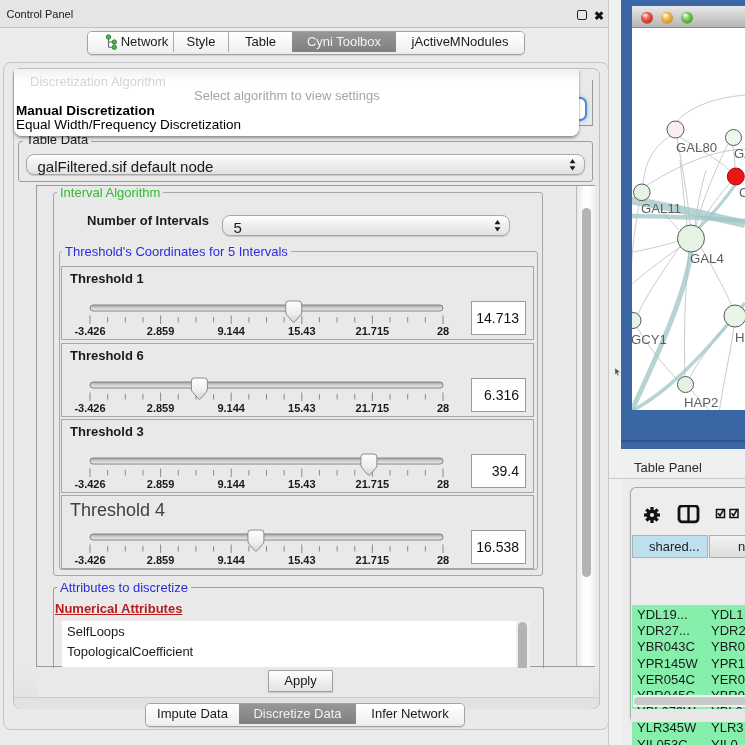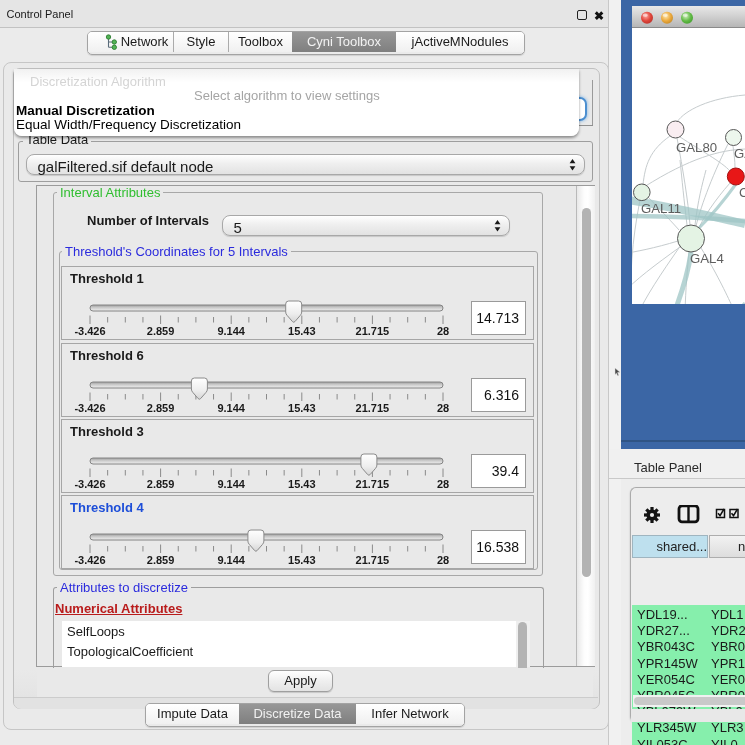--- a/index.html
+++ b/index.html
@@ -32,21 +32,21 @@
   <div class="abs" style="left:6.5px;top:8px;font-size:11px;color:#1A1A1A;">Control Panel</div>
   <div class="abs" style="left:577px;top:10px;width:8px;height:8px;border:1.7px solid #222;border-radius:2px;"></div>
   <div class="abs" style="left:594px;top:9px;font-size:12px;font-weight:bold;color:#111;">✖</div>
 
   <div class="abs" style="left:87px;top:31px;height:22px;border:1px solid #A3A3A3;border-radius:5px;overflow:hidden;white-space:nowrap;box-shadow:0 1px 1px rgba(0,0,0,0.12);">
     <div class="seg" style="padding-left:12px;width:73px;"><svg width="13" height="17" style="vertical-align:-3.5px;margin-right:3px;" viewBox="0 0 13 17">
       <path d="M3.5 4 L3.5 14.3 M3.5 9 L9.3 9 M3.5 14.3 L9.3 14.3" stroke="#5A6B7A" stroke-width="1.1" fill="none"></path>
       <circle cx="3.5" cy="4" r="2.2" fill="#52B455" stroke="#2E7D32" stroke-width="0.9"></circle>
       <circle cx="9.3" cy="9" r="2.2" fill="#52B455" stroke="#2E7D32" stroke-width="0.9"></circle>
       <circle cx="9.3" cy="14.3" r="2.2" fill="#52B455" stroke="#2E7D32" stroke-width="0.9"></circle>
-    </svg>Network</div><div class="sep"></div><div class="seg" style="width:54px;">Style</div><div class="sep"></div><div class="seg" style="width:63px;">Toolbox</div><div class="seg sel" style="width:104px;">Cyni Toolbox</div><div class="seg" style="width:128px;">jActiveMNodules</div>
+    </svg>Network</div><div class="sep"></div><div class="seg" style="width:54px;">Style</div><div class="sep"></div><div class="seg" style="width:63px;">Table</div><div class="seg sel" style="width:104px;">Cyni Toolbox</div><div class="seg" style="width:128px;">jActiveMNodules</div>
   </div>
 
   <div class="abs" style="left:3px;top:62px;width:604px;height:666px;background:#EAEAEA;border:1px solid #C6C6C6;border-radius:8px;"></div>
 
   <div class="abs" style="left:13px;top:68px;width:585px;height:639px;background:linear-gradient(#E9E9E9 94%,#E2E2E2);border:1px solid #C0C0C0;border-radius:7px;"></div>
 
   <div class="grp" style="left:18px;top:141px;width:573px;height:39px;"></div>
   <div class="grptitle" style="left:23px;top:133px;color:#1A1A1A;">Table Data</div>
 
   <div class="combo" style="left:26px;top:154px;width:557px;height:19px;">
@@ -56,21 +56,21 @@
         <path d="M3.5 11.5 L6.4 7.3 L0.6 7.3 Z" fill="#1A1A1A"></path>
     </svg>
   </div>
 
   <div class="abs" style="left:36px;top:185px;width:557px;height:480px;border:1px solid #9B9B9B;background:#E9E9E9;"></div>
 
   <div class="abs" style="left:576px;top:186px;width:18px;height:480px;background:linear-gradient(90deg,#E8E8E8,#FDFDFD 40%,#FFFFFF 60%,#F0F0F0);border-left:1px solid #B9B9B9;"></div>
   <div class="abs" style="left:582px;top:208px;width:9px;height:369px;background:#B3B3B3;border-radius:4.5px;"></div>
 
   <div class="grp" style="left:53px;top:192px;width:488px;height:382px;border-color:#A8A8A8;"></div>
-  <div class="grptitle" style="left:57px;top:186px;color:#2FBE2F;">Interval Attributes</div>
+  <div class="grptitle" style="left:57px;top:186px;color:#2FBE2F;">Interval Algorithm</div>
 
   <div class="abs" style="left:87px;top:213px;font-size:13px;font-weight:bold;color:#1A1A1A;">Number of Intervals</div>
   <div class="combo" style="left:222px;top:215px;width:286px;height:19px;">
     <span class="txt">5</span>
     <svg class="arrows" style="right:7px;top:4px;" width="7" height="12" viewBox="0 0 7 12">
       <path d="M3.5 0 L6.4 4.2 L0.6 4.2 Z" fill="#1A1A1A"></path>
         <path d="M3.5 11.5 L6.4 7.3 L0.6 7.3 Z" fill="#1A1A1A"></path>
     </svg>
   </div>
 
@@ -213,21 +213,21 @@
           <text x="98.6" y="67.5" text-anchor="middle" font-size="11" font-weight="bold" fill="#1A1A1A">2.859</text>
           <text x="169.2" y="67.5" text-anchor="middle" font-size="11" font-weight="bold" fill="#1A1A1A">9.144</text>
           <text x="239.79999999999998" y="67.5" text-anchor="middle" font-size="11" font-weight="bold" fill="#1A1A1A">15.43</text>
           <text x="310.4" y="67.5" text-anchor="middle" font-size="11" font-weight="bold" fill="#1A1A1A">21.715</text>
           <text x="381" y="67.5" text-anchor="middle" font-size="11" font-weight="bold" fill="#1A1A1A">28</text>
       <path d="M298.9,37 q0,-3 3,-3 h10 q3,0 3,3 v8 q0,2 -1.5,3.5 l-5.2,6 q-1.3,1.5 -2.6,0 l-5.2,-6 q-1.5,-1.5 -1.5,-3.5 Z" fill="url(#th2)" stroke="#8A8A8A" stroke-width="1"></path>
     </svg>
     <div class="valbox">39.4</div>
   </div>
       <div class="thrbox" style="top:495px;">
-    <div style="position:absolute;left:8px;top:4px;font-size:13px;font-weight:bold;color:#1d4ed8;">Threshold 4</div>
+    <div style="position:absolute;left:8px;top:4px;font-size:18px;font-weight:normal;color:#404040;">Threshold 4</div>
     <svg width="470" height="73" style="position:absolute;left:0;top:0;" viewBox="0 0 470 73">
       <defs>
         <linearGradient id="tg3" x1="0" y1="0" x2="0" y2="1">
           <stop offset="0" stop-color="#9E9E9E"></stop>
               <stop offset="0.45" stop-color="#CCCCCC"></stop>
               <stop offset="1" stop-color="#F0F0F0"></stop>
         </linearGradient>
         <linearGradient id="th3" x1="0" y1="0" x2="0" y2="1">
           <stop offset="0" stop-color="#FFFFFF"></stop>
               <stop offset="0.6" stop-color="#EDEDED"></stop>
@@ -274,21 +274,21 @@
   <div class="abs" style="left:62px;top:621px;width:454px;height:46px;background:#FFFFFF;overflow:hidden;">
     <div style="position:absolute;left:5px;top:1px;font-size:13px;color:#1A1A1A;line-height:20px;">SelfLoops<br>TopologicalCoefficient<br>BetweennessCentrality</div>
   </div>
   <div class="abs" style="left:516px;top:621px;width:14px;height:46px;background:#EFEFEF;"></div>
   <div class="abs" style="left:518px;top:622px;width:9px;height:60px;background:#B3B3B3;border-radius:4.5px;"></div>
 
   <div class="abs" style="left:37px;top:668px;width:556px;height:39px;background:#E9E9E9;"></div>
 
   <div class="abs" style="left:14px;top:697px;width:584px;height:11px;background:#E2E2E2;border-top:1px solid #CCCCCC;border-radius:0 0 7px 7px;"></div>
 
-  <div class="abs" style="left:268px;top:670px;width:63px;height:20px;border:1px solid #9F9F9F;border-radius:6px;background:linear-gradient(#FFFFFF,#EFEFEF 50%,#E3E3E3);box-shadow:0 1px 1px rgba(0,0,0,0.15);text-align:center;font-size:13px;line-height:20px;color:#1A1A1A;">Apply</div>
+  <div class="abs" style="left:268px;top:670px;width:63px;height:20px;border:1px solid #9F9F9F;border-radius:1px;background:linear-gradient(#FFFFFF,#EFEFEF 50%,#E3E3E3);box-shadow:0 1px 1px rgba(0,0,0,0.15);text-align:center;font-size:13px;line-height:20px;color:#1A1A1A;">Apply</div>
 
   <div class="abs" style="left:145px;top:703px;height:22px;border:1px solid #A3A3A3;border-radius:5px;overflow:hidden;white-space:nowrap;box-shadow:0 1px 1px rgba(0,0,0,0.12);">
     <div class="seg" style="width:93px;">Impute Data</div><div class="seg sel" style="width:117px;">Discretize Data</div><div class="seg" style="width:108px;">Infer Network</div>
   </div>
 
   <div class="abs" style="left:569px;top:97px;width:14px;height:20px;border:2px solid #4C8FD0;border-radius:7px;background:#FFF;box-shadow:0 0 3px 1px #A9CAE8;"></div>
 
   <div class="abs" style="left:592px;top:80px;width:1px;height:46px;background:#9A9A9A;"></div>
   <div class="abs" style="left:579px;top:125px;width:14px;height:1px;background:#8F8F8F;"></div>
 
@@ -323,21 +323,21 @@
         </radialGradient>
     </defs>
     <circle cx="15" cy="11.8" r="6" fill="url(#rg)"></circle>
     <circle cx="35" cy="11.8" r="6" fill="url(#yg)"></circle>
     <circle cx="55" cy="11.8" r="6" fill="url(#gg)"></circle>
     <ellipse cx="13.2" cy="9.2" rx="2.6" ry="1.6" fill="#FFFFFF" opacity="0.55"></ellipse>
     <ellipse cx="33.2" cy="9.2" rx="2.6" ry="1.6" fill="#FFFFFF" opacity="0.55"></ellipse>
     <ellipse cx="53.2" cy="9.2" rx="2.6" ry="1.6" fill="#FFFFFF" opacity="0.55"></ellipse>
   </svg>
 
-  <div class="abs" style="left:632px;top:28px;width:113px;height:276px;background:#FFFFFF;overflow:hidden;">
+  <div class="abs" style="left:632px;top:28px;width:113px;height:382px;background:#FFFFFF;overflow:hidden;">
     <svg width="113" height="393" viewBox="632 28 113 393">
       <g fill="none" stroke="#C6CCCE" stroke-width="1">
         <path d="M745,95 C710,98 685,110 677,122"></path>
         <path d="M680,137 C700,150 722,162 730,171"></path>
         <path d="M670,136 C650,150 645,165 643,185"></path>
         <path d="M677,138 C683,170 688,200 690,225"></path>
         <path d="M733,146 C734,154 735,160 735,168"></path>
         <path d="M728,144 C710,180 700,210 696,226"></path>
         <path d="M730,183 C715,200 703,218 699,228"></path>
         <path d="M648,197 C665,215 672,222 679,230"></path>
@@ -410,21 +410,21 @@
       <line x1="45.5" y1="1" x2="45.5" y2="17" stroke-width="2.4"></line>
     </g>
     <g stroke="#111" fill="none" stroke-width="1.5">
       <rect x="73.5" y="4.5" width="8" height="8"></rect>
       <path d="M75 8.2 L77 10.6 L81 4"></path>
       <rect x="87" y="4.5" width="8" height="8"></rect>
       <path d="M88.5 8.2 L90.5 10.6 L94.5 4"></path>
     </g>
   </svg>
 
-  <div class="abs" style="left:632px;top:535px;width:74px;height:21px;background:#BEE0EE;border:1px solid #9FB5C0;font-size:13px;color:#222;text-align:right;text-indent:16px;line-height:21px;">shared...</div>
+  <div class="abs" style="left:632px;top:535px;width:74px;height:21px;background:#BEE0EE;border:1px solid #9FB5C0;font-size:13px;color:#222;text-align:left;text-indent:16px;line-height:21px;">shared...</div>
   <div class="abs" style="left:709px;top:535px;width:36px;height:21px;background:linear-gradient(#F2F2F2,#DDDDDD);border:1px solid #ADADAD;border-right:none;font-size:13px;color:#222;overflow:hidden;">
       <span style="position:absolute;left:28px;top:3px;">na</span>
     </div>
 
   <div class="abs" style="left:632px;top:557px;width:113px;height:150px;background:#86efac;overflow:hidden;border-bottom:1px solid #9A9A9A;margin-top:48px;">
     <div style="position:absolute;left:5px;top:2px;font-size:13px;color:#1A1A1A;line-height:16.2px;">YDL19...<br>YDR27...<br>YBR043C<br>YPR145W<br>YER054C<br>YBR045C<br>YBL079W<br>YLR345W<br>YIL053C</div>
     <div style="position:absolute;left:79px;top:2px;font-size:13px;color:#1A1A1A;line-height:16.2px;">YDL1<br>YDR2<br>YBR0<br>YPR1<br>YER0<br>YBR0<br>YBL0<br>YLR3<br>YIL0</div>
   </div>
 
   <div class="abs" style="left:633px;top:694.5px;width:112px;height:12.5px;background:#F1F1F1;"></div>

